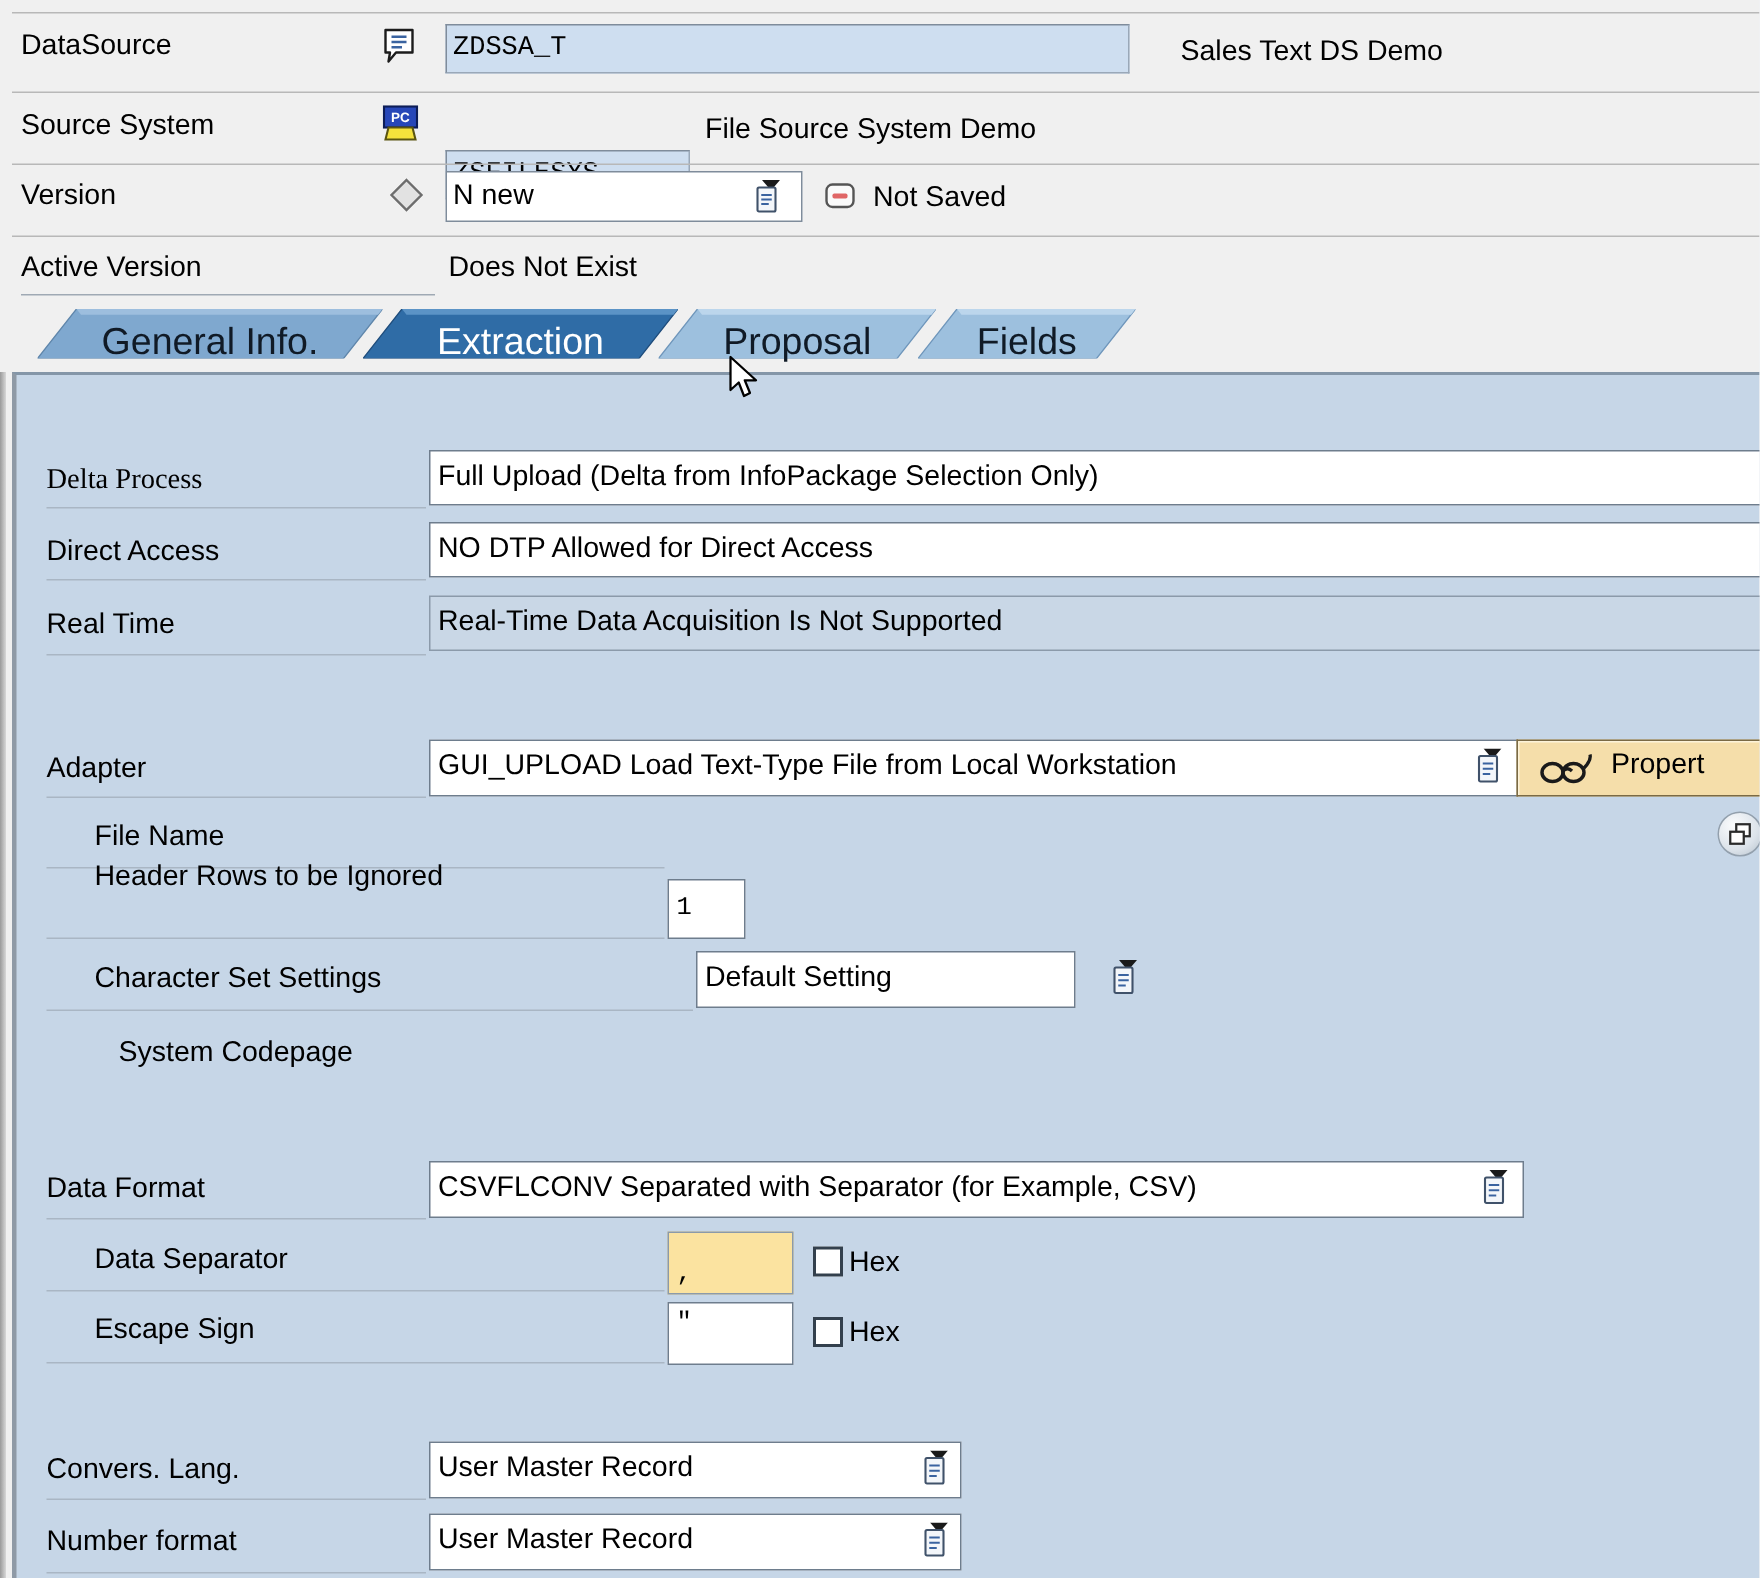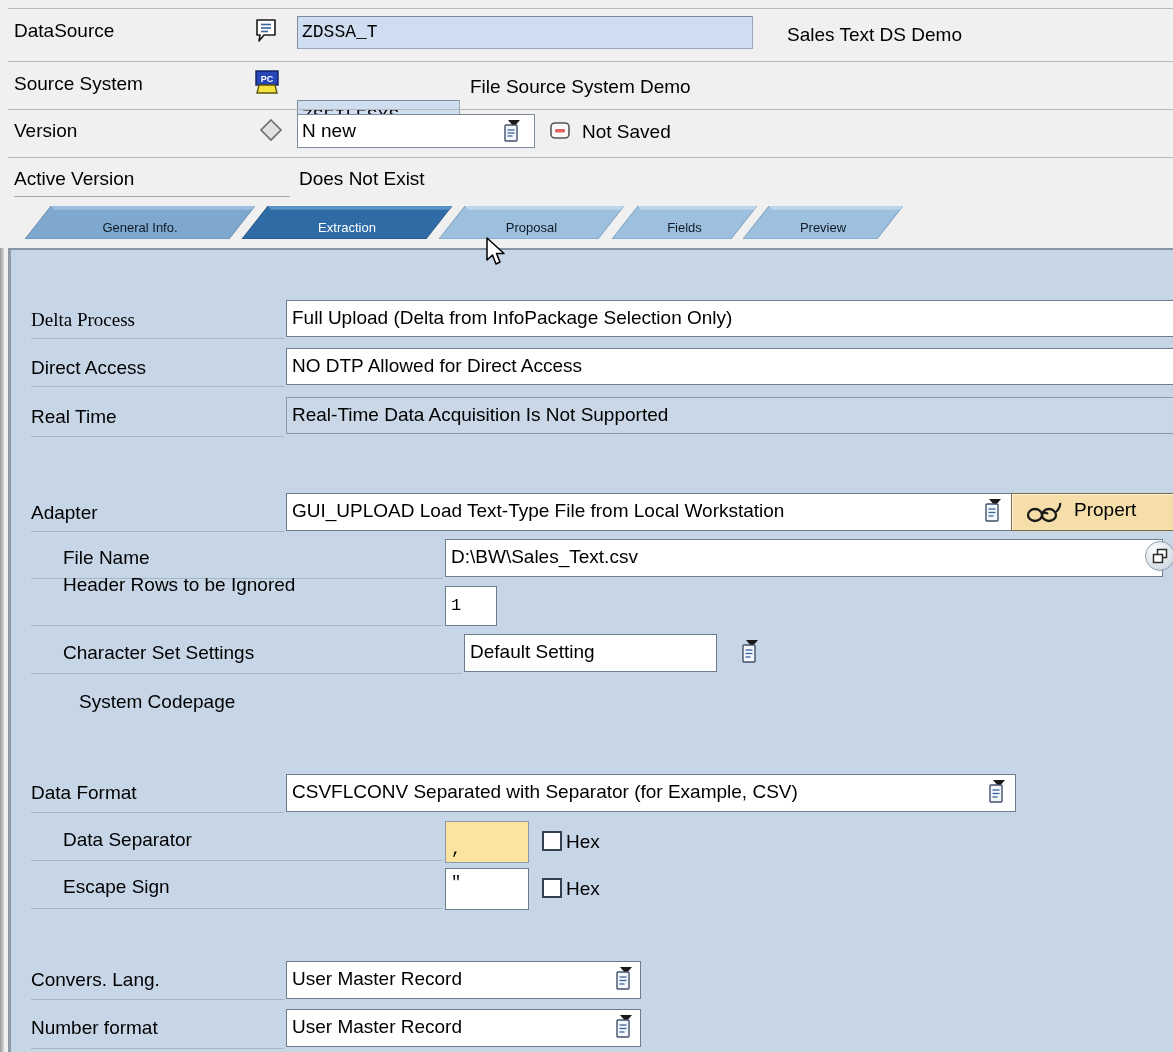--- a/index.html
+++ b/index.html
@@ -86,21 +86,21 @@
   .tabstrip {
     position: absolute;
     left: 8px; top: 206px;
     width: 1165px;
     height: 46px;
   }
   .tab {
     position: absolute;
     top: 0;
     height: 33px;
-    font-size: 13px;
+    font-size: 25px;
     line-height: 44px;
     white-space: nowrap;
     text-align: center;
     box-sizing: border-box;
   }
   .tab .tab-shape {
     position: absolute;
     left: 0; top: 0;
     width: 100%;
     height: 100%;
@@ -337,27 +337,20 @@
     </div>
 
     <div class="tab tab-inactive" style="left:604px; width:145px;">
       <svg class="tab-shape" viewBox="0 0 145 44" preserveAspectRatio="none">
         <polygon points="26,0 145,0 119,44 0,44" fill="#9dc0de" stroke="#6f96bb" stroke-width="1"></polygon>
         <polygon points="26,0 145,0 142,5 29,5" fill="#bcd6ec"></polygon>
       </svg>
       <span class="tab-text">Fields</span>
     </div>
 
-    <div class="tab tab-inactive" style="left:735px; width:160px;">
-      <svg class="tab-shape" viewBox="0 0 160 44" preserveAspectRatio="none">
-        <polygon points="26,0 160,0 134,44 0,44" fill="#9dc0de" stroke="#6f96bb" stroke-width="1"></polygon>
-        <polygon points="26,0 160,0 157,5 29,5" fill="#bcd6ec"></polygon>
-      </svg>
-      <span class="tab-text">Preview</span>
-    </div>
   </div>
 
   <div class="scroll-shadow"></div>
 
   <div class="panel">
     <div class="panel-inner">
 
       <div class="row-label" style="left:20px; top:58px;font-family:Liberation Serif, serif;">Delta Process</div>
       <div class="row-rule" style="left:20px; top:88px; width:253px;"></div>
       <div class="inp" style="left:275px; top:50px; width:900px; height:37px;">Full Upload (Delta from InfoPackage Selection Only)</div>
@@ -390,21 +383,20 @@
             <ellipse cx="23" cy="14" rx="7" ry="6" fill="none" stroke="#1a1a1a" stroke-width="2.3"></ellipse>
             <path d="M16 13 Q19 10 22 13" fill="none" stroke="#1a1a1a" stroke-width="2.2"></path>
             <path d="M30 11 Q35 6 34 2" fill="none" stroke="#1a1a1a" stroke-width="2.2"></path>
           </svg>
         </span>
         <span class="btn-text">Propert</span>
       </div>
 
       <div class="row-label" style="left:52px; top:296px;">File Name</div>
       <div class="row-rule" style="left:20px; top:328px; width:412px;"></div>
-      <div class="inp" style="left:434px; top:289px; width:718px; height:38px;">D:\BW\Sales_Text.csv</div>
       <div class="btn-browse" style="left:1134px; top:291px;">
         <span class="icon" style="left:6px; top:6px;">
           <svg width="18" height="18" viewBox="0 0 18 18">
             <rect x="5.5" y="1.5" width="9" height="8" fill="#ffffff" stroke="#2b2b2b" stroke-width="1.5"></rect>
             <rect x="1.5" y="6.5" width="9" height="8" fill="#ffffff" stroke="#2b2b2b" stroke-width="1.5"></rect>
           </svg>
         </span>
       </div>
 
       <div class="row-label" style="left:52px; top:323px;">Header Rows to be Ignored</div>

